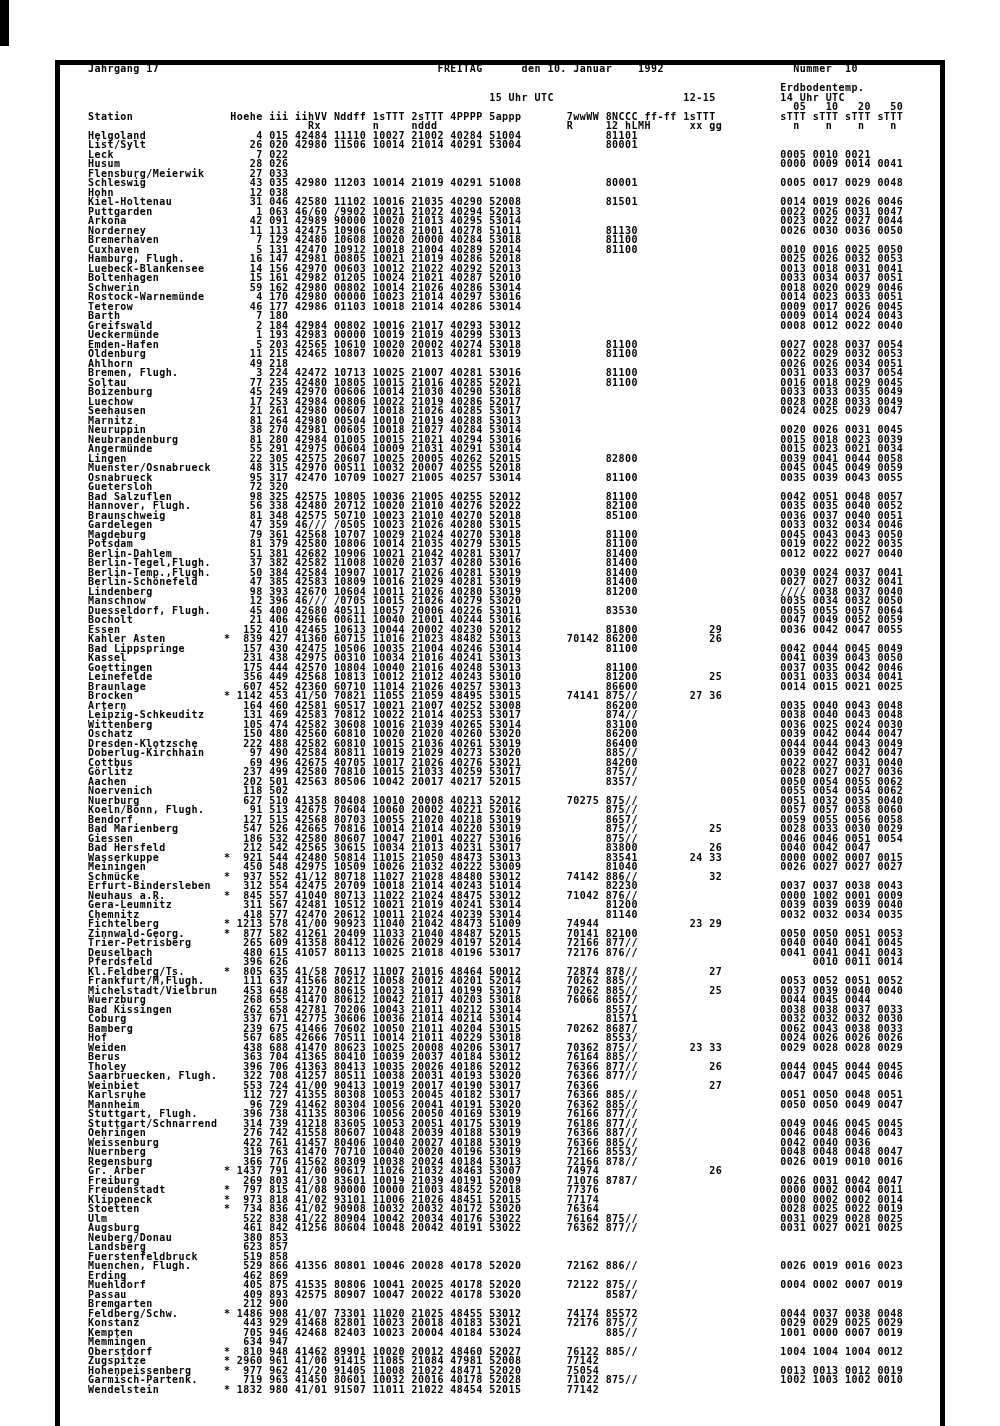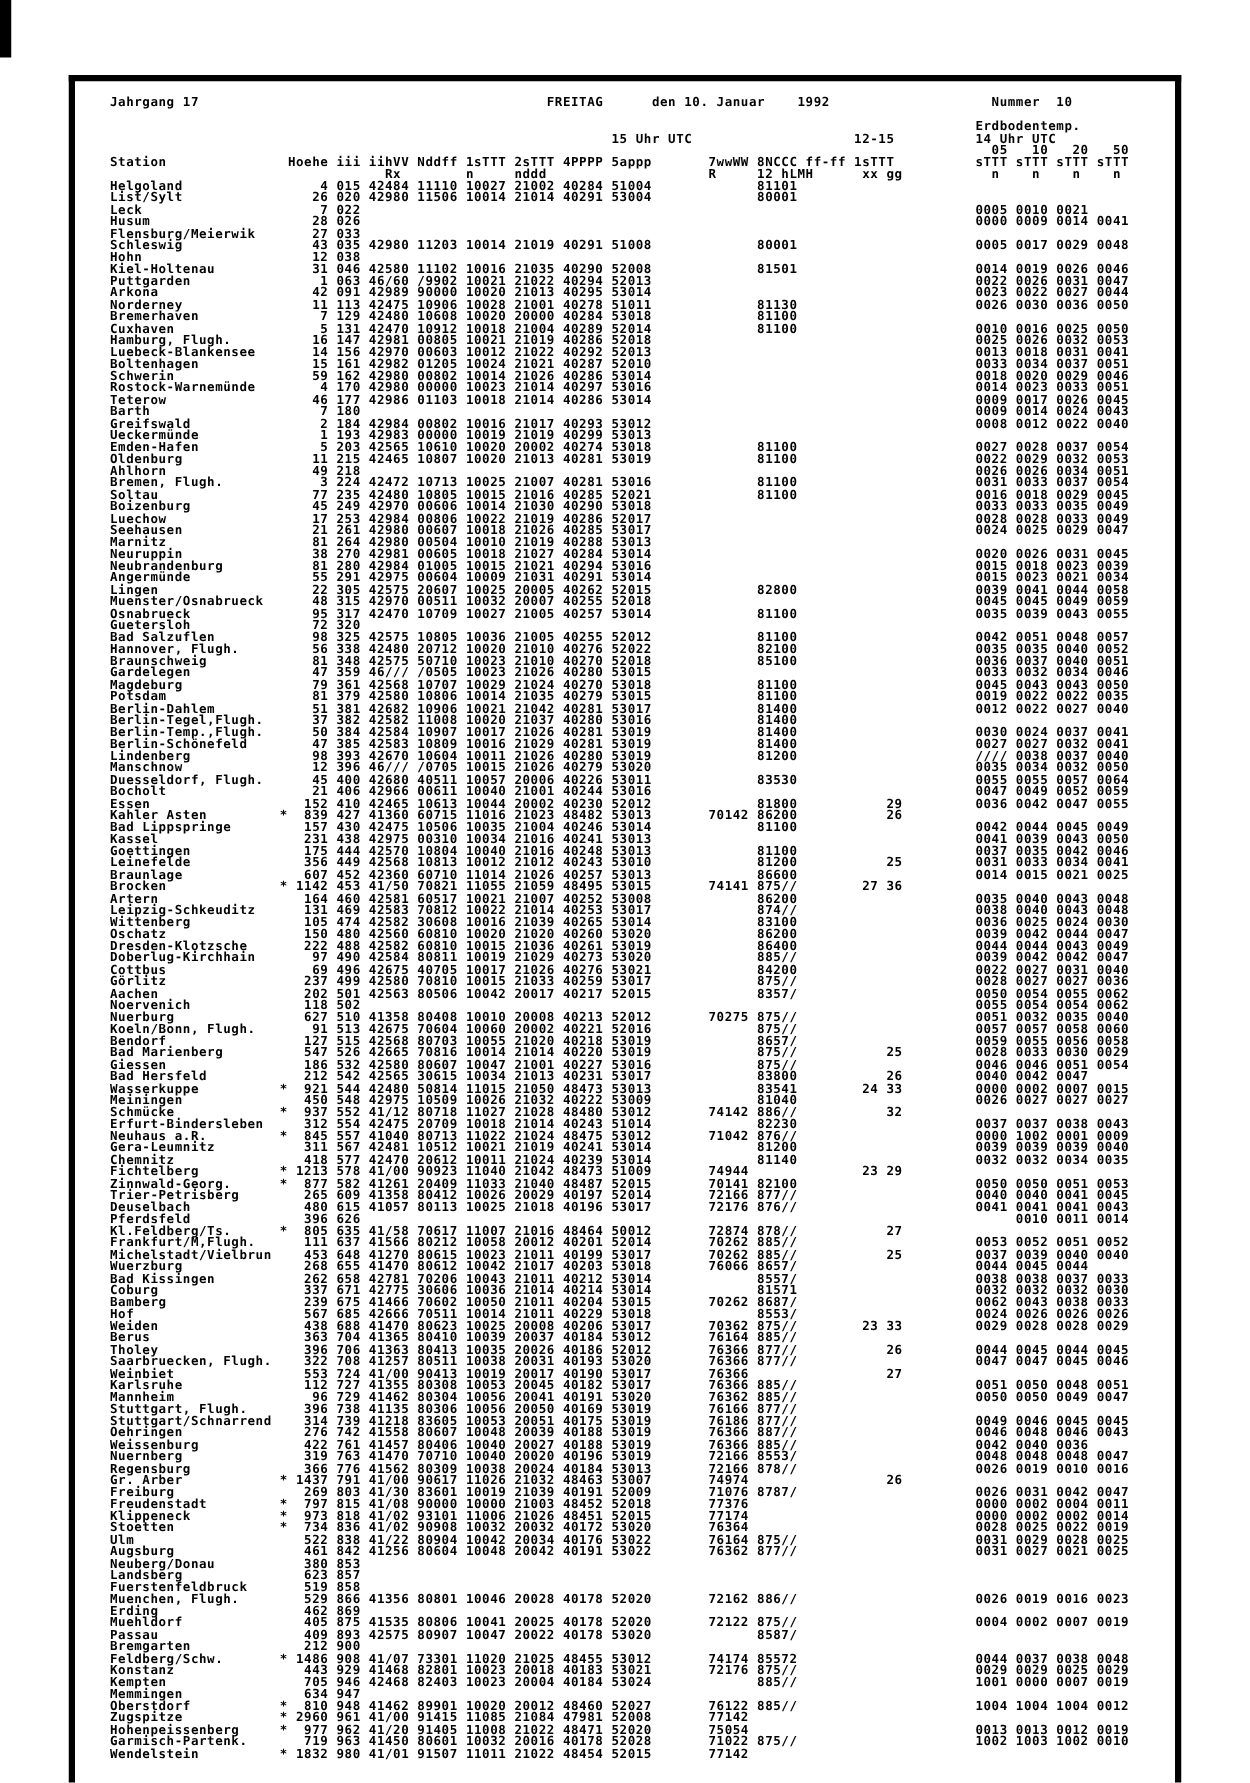--- a/index.html
+++ b/index.html
@@ -27,21 +27,21 @@
     top: 60px;
     width: 880px;
     height: 1366px;
     border-top: 5px solid #000;
     border-left: 5px solid #000;
     border-right: 5px solid #000;
   }
   .content {
     position: absolute;
     left: 88px;
-    top: 78px;
+    top: 64px;
     font-family: "DejaVu Sans Mono", monospace;
     font-size: 10px;
     line-height: 9.5px;
     font-weight: bold;
     letter-spacing: 0.45px;
     color: #000;
     white-space: pre;
   }
   .line {
     height: 9.5px;

